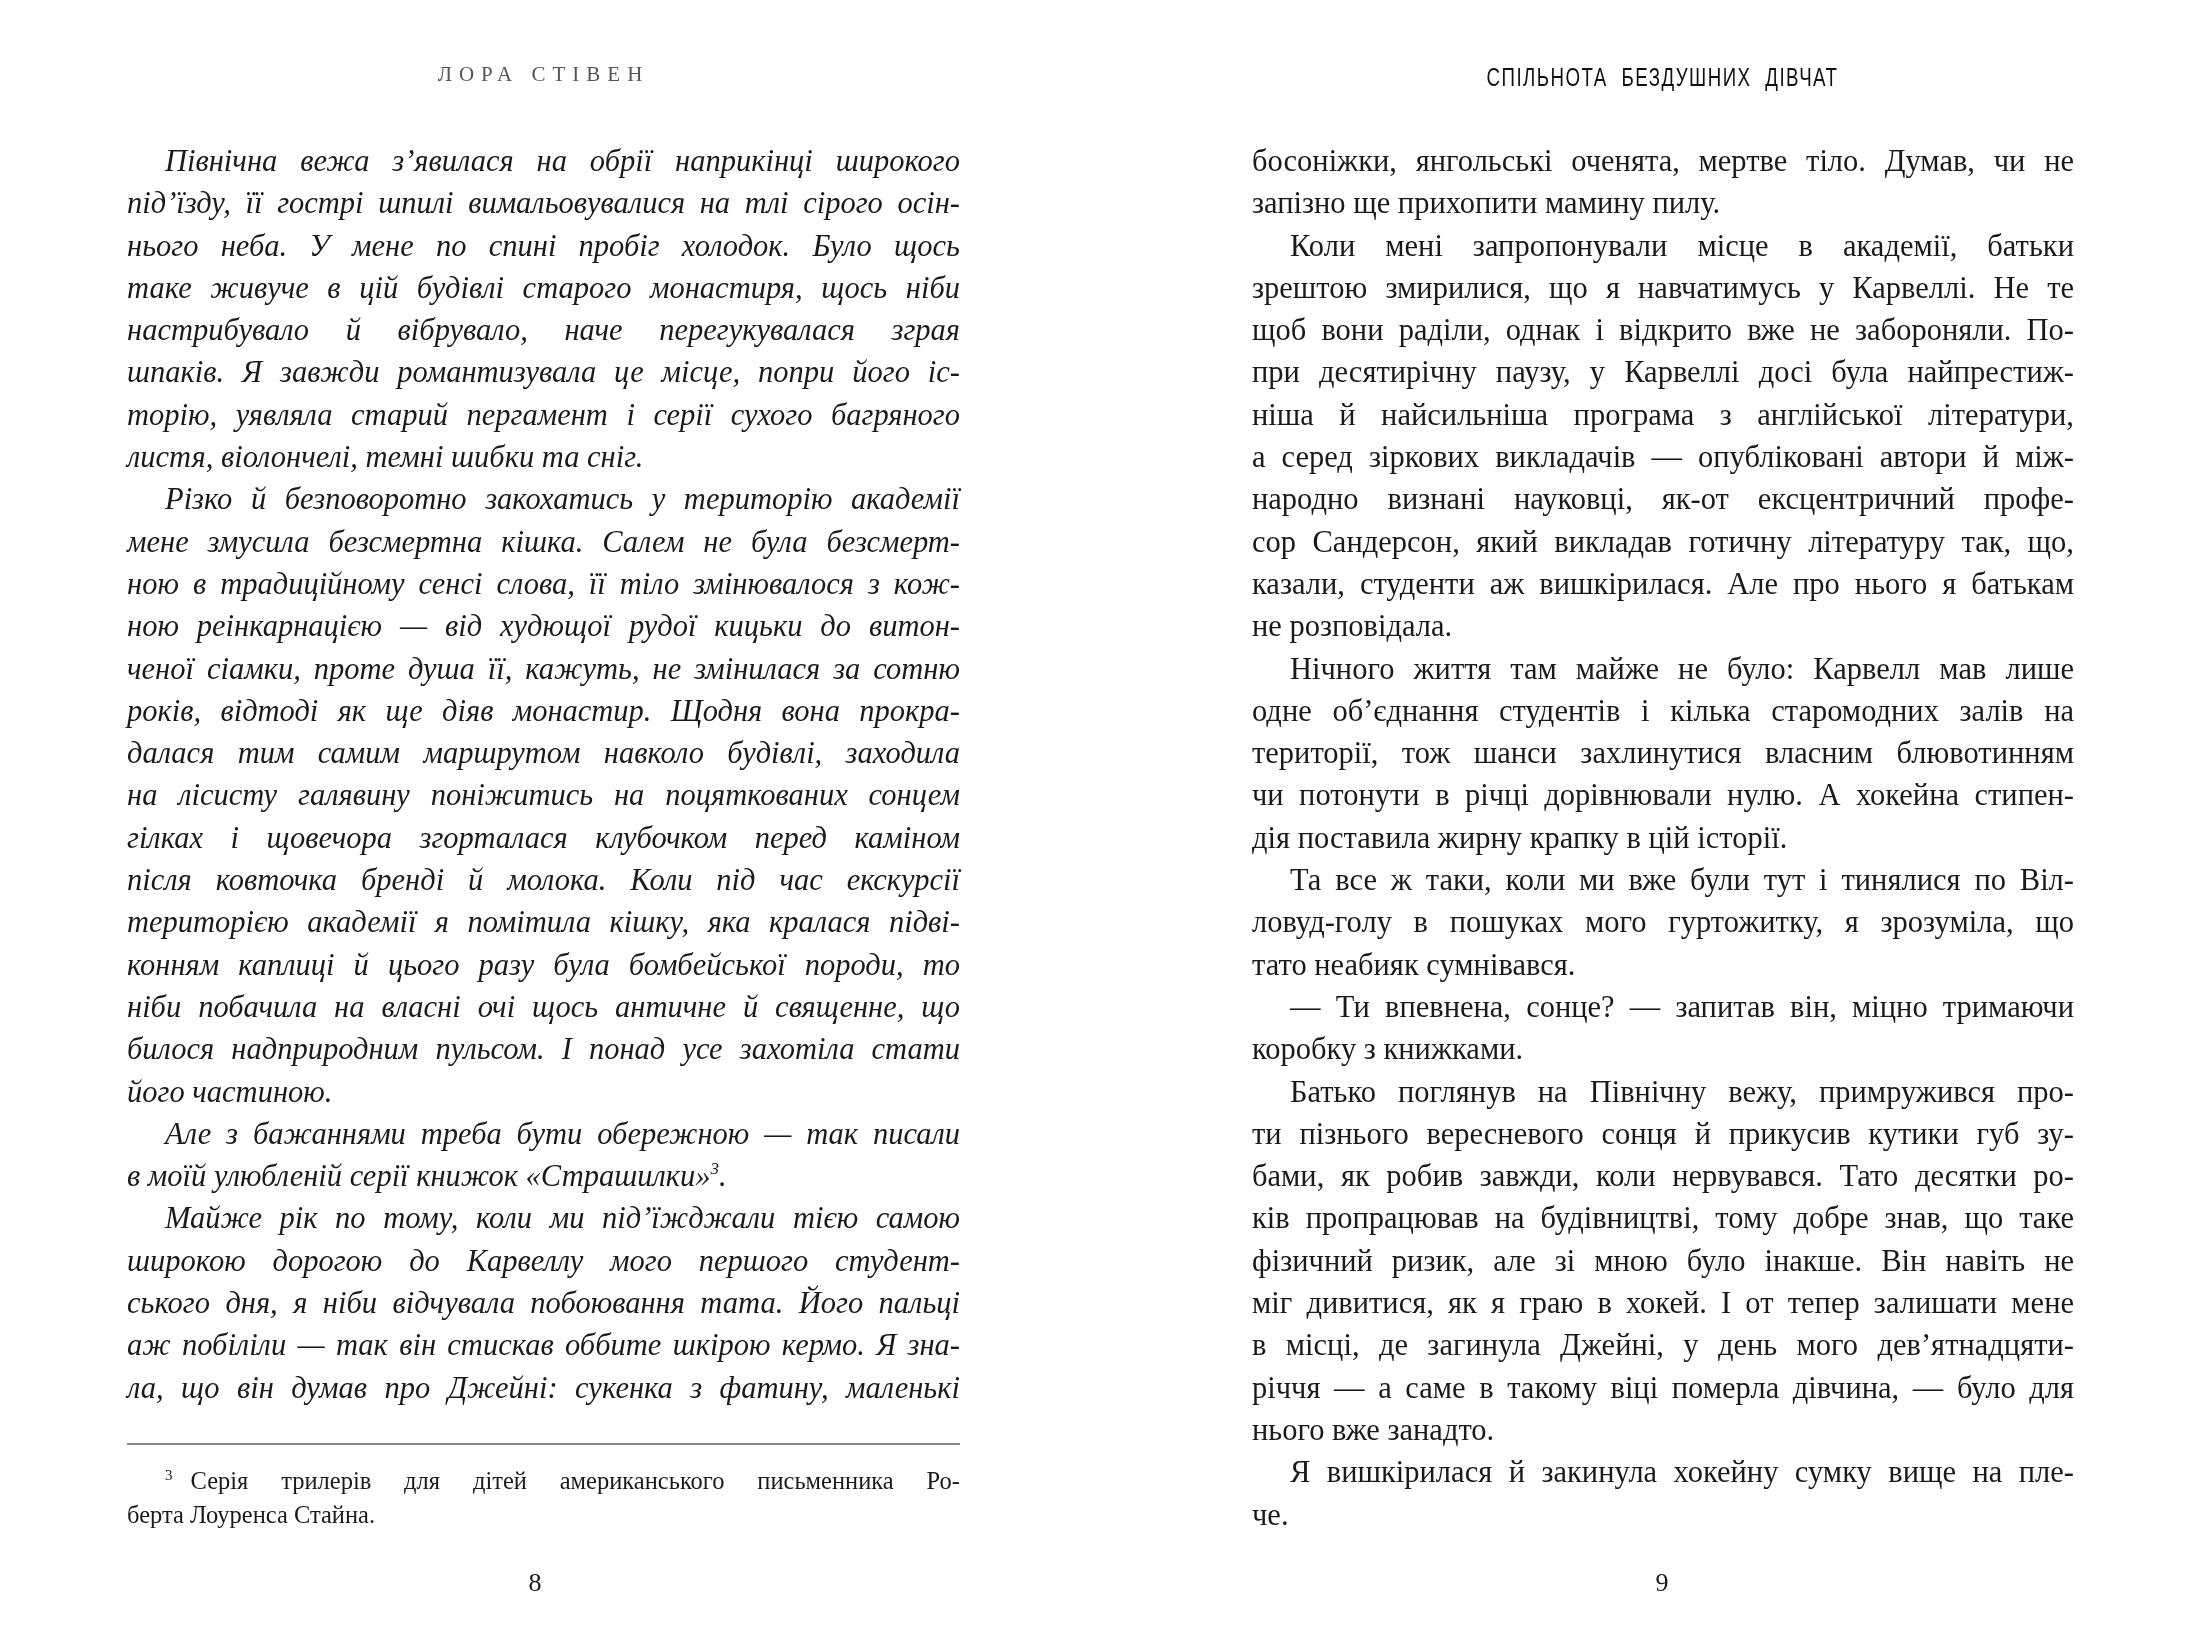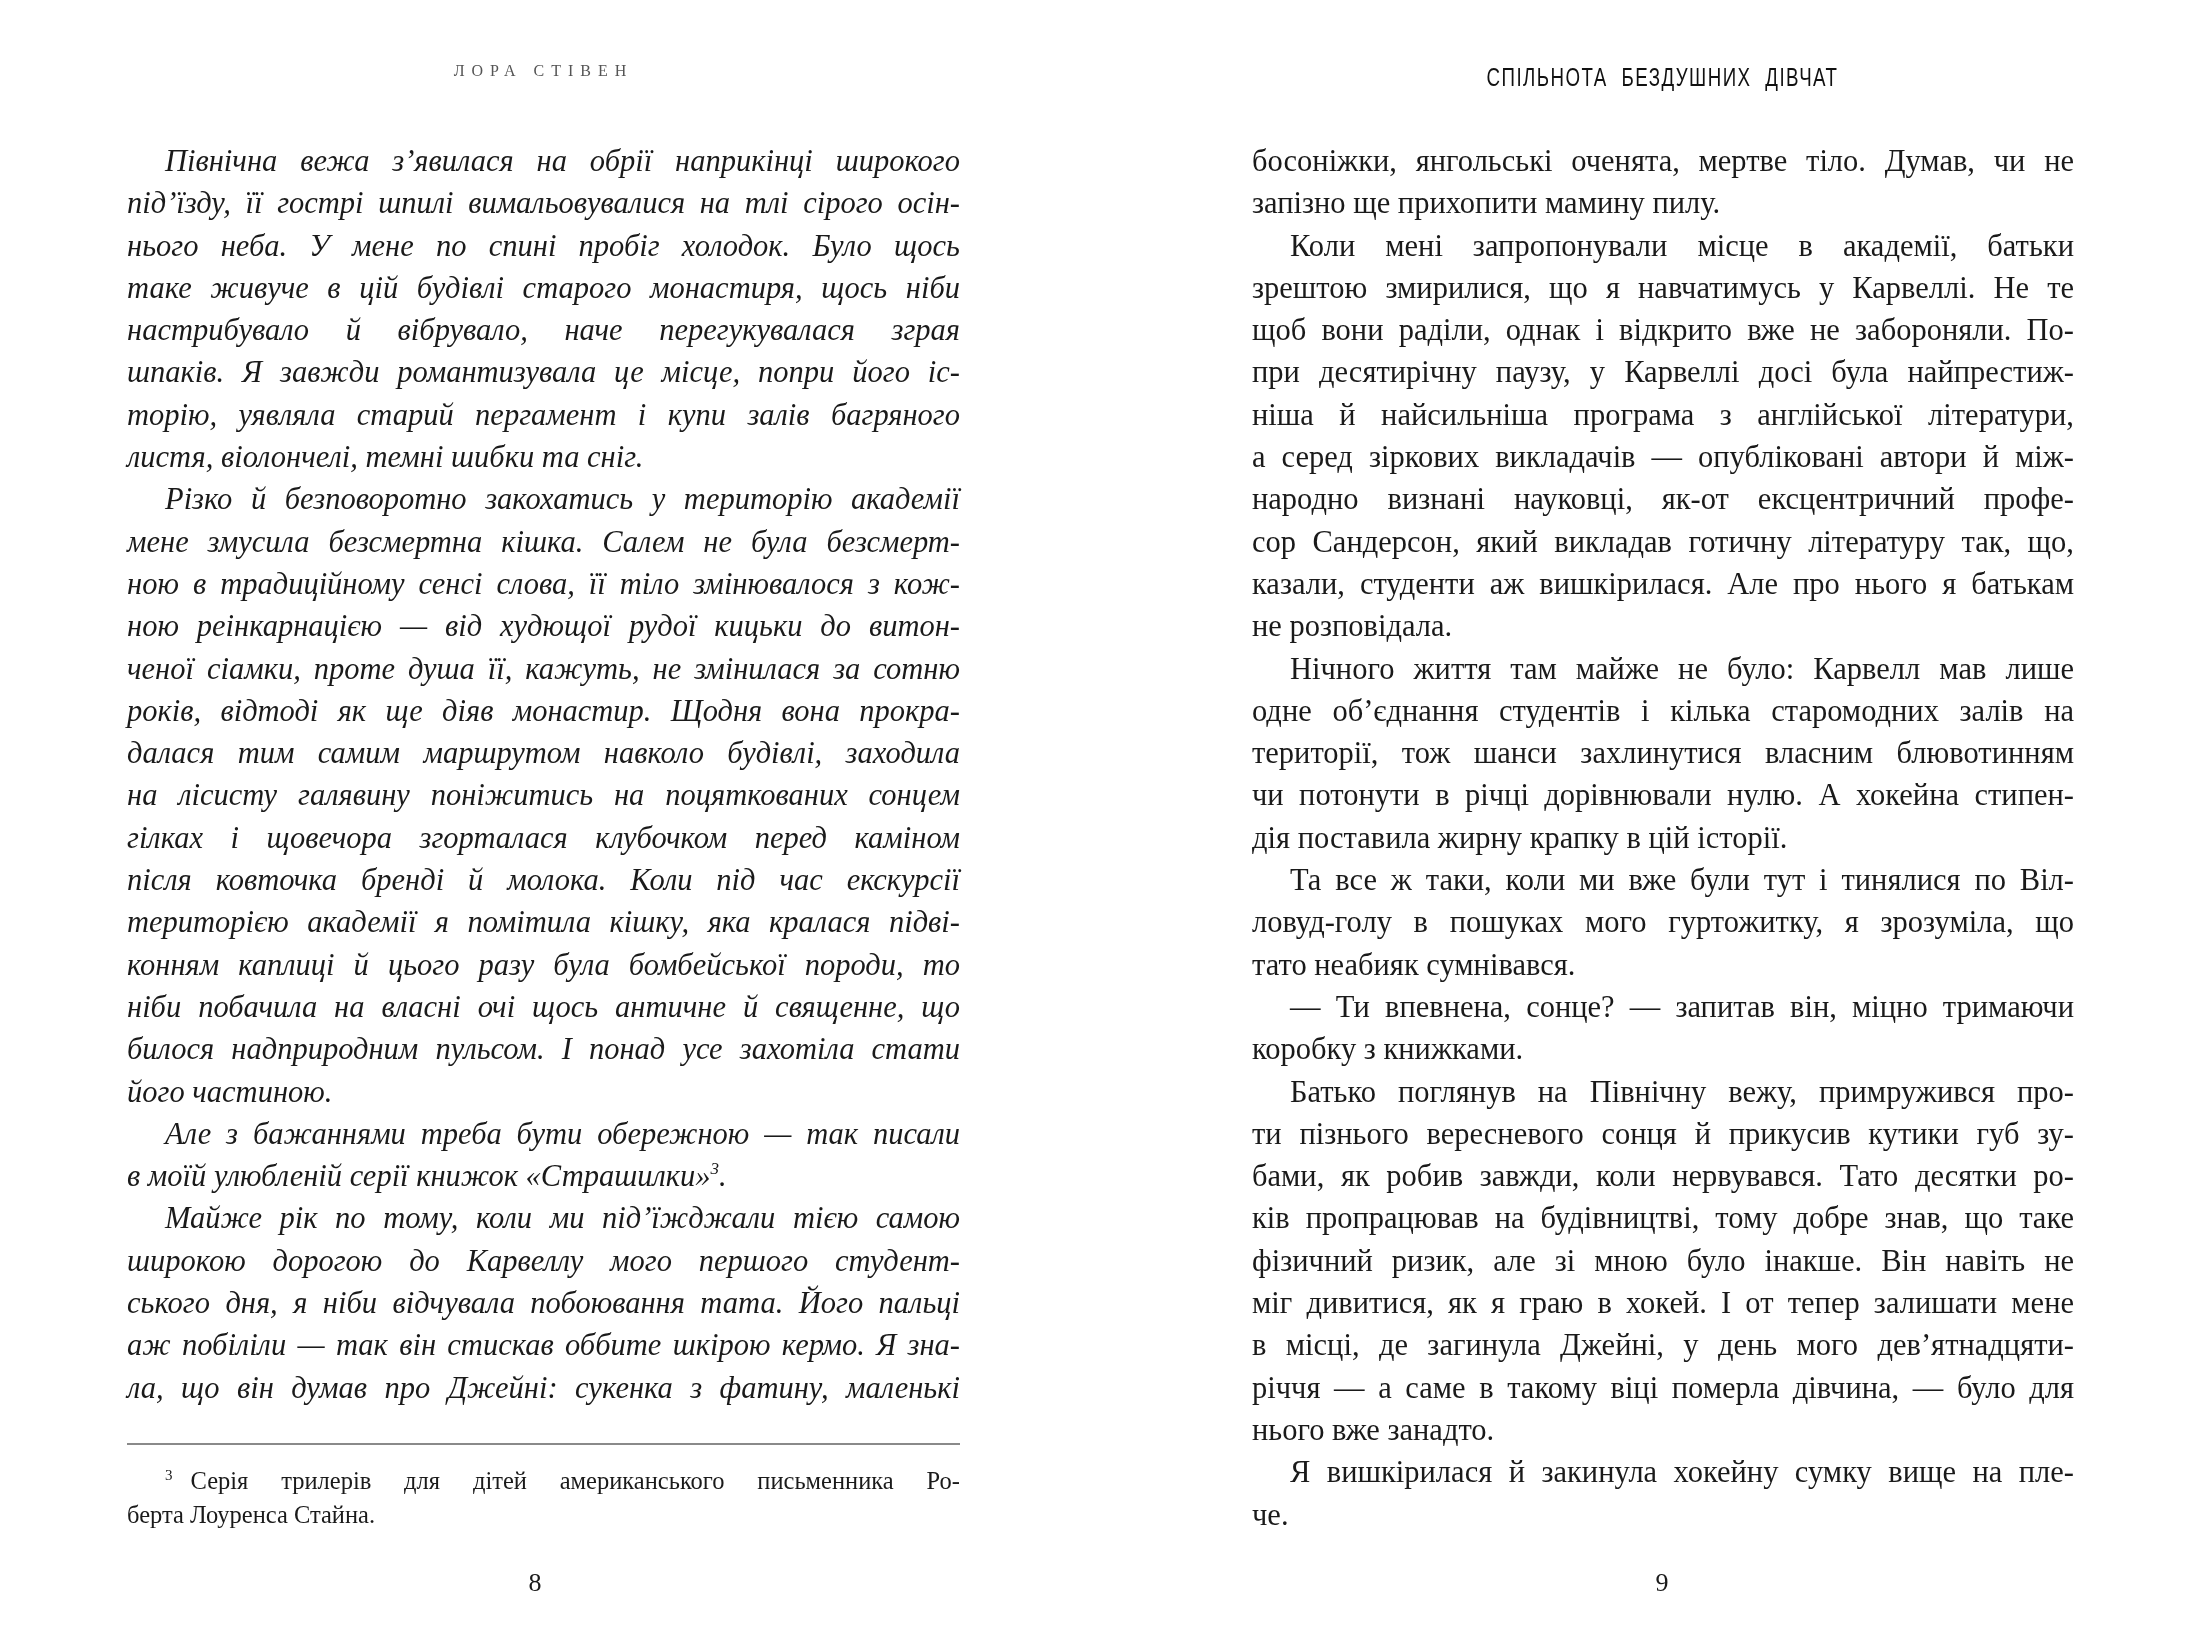--- a/index.html
+++ b/index.html
@@ -2,21 +2,21 @@
 <html><head>
 <meta charset="utf-8">
 <style>
   html, body { margin: 0; padding: 0; background: #ffffff; }
   body { width: 2200px; height: 1650px; position: relative; overflow: hidden;
          font-family: "Liberation Serif", "DejaVu Serif", serif; color: #1a1a1a; }
   .page { position: absolute; top: 0; height: 1650px; }
   .page.left { left: 0; width: 1100px; }
   .page.right { left: 1100px; width: 1100px; }
   .running-head { position: absolute; top: 62px; text-align: center; }
-  .left .running-head { left: 127px; width: 833px; font-size: 16px; letter-spacing: 7px;
+  .left .running-head { left: 127px; width: 833px; font-size: 21px; letter-spacing: 7px;
                         color: #555555; font-family: "Liberation Serif", serif; }
   .right .running-head { left: 152px; width: 821px; font-size: 26px; letter-spacing: 2px;
                          color: #111111; font-family: "Liberation Sans", "DejaVu Sans", sans-serif;
                          transform: scaleX(0.72); transform-origin: center; word-spacing: 10px; }
   .body-text { position: absolute; top: 140px; font-size: 30.5px; line-height: 42.3px;
                text-align: justify; hyphens: none; }
   .left .body-text { left: 127px; width: 833px; font-style: italic; }
   .right .body-text { left: 152px; width: 822px; }
   .line { display: block; text-align: justify; text-align-last: justify; white-space: nowrap; }
   .line.last { text-align-last: left; }
@@ -36,21 +36,21 @@
 
 <div class="page left">
   <div class="running-head">ЛОРА СТІВЕН</div>
   <div class="body-text">
       <span class="line indent"><span>Північна вежа з’явилася на обрії наприкінці широкого</span></span>
       <span class="line"><span>під’їзду, її гострі шпилі вимальовувалися на тлі сірого осін-</span></span>
       <span class="line"><span>нього неба. У мене по спині пробіг холодок. Було щось</span></span>
       <span class="line"><span>таке живуче в цій будівлі старого монастиря, щось ніби</span></span>
       <span class="line"><span>настрибувало й вібрувало, наче перегукувалася зграя</span></span>
       <span class="line"><span>шпаків. Я завжди романтизувала це місце, попри його іс-</span></span>
-      <span class="line"><span>торію, уявляла старий пергамент і купи залів багряного</span></span>
+      <span class="line"><span>торію, уявляла старий пергамент і серії сухого багряного</span></span>
       <span class="line last"><span>листя, віолончелі, темні шибки та сніг.</span></span>
       <span class="line indent"><span>Різко й безповоротно закохатись у територію академії</span></span>
       <span class="line"><span>мене змусила безсмертна кішка. Салем не була безсмерт-</span></span>
       <span class="line"><span>ною в традиційному сенсі слова, її тіло змінювалося з кож-</span></span>
       <span class="line"><span>ною реінкарнацією — від худющої рудої кицьки до витон-</span></span>
       <span class="line"><span>ченої сіамки, проте душа її, кажуть, не змінилася за сотню</span></span>
       <span class="line"><span>років, відтоді як ще діяв монастир. Щодня вона прокра-</span></span>
       <span class="line"><span>далася тим самим маршрутом навколо будівлі, заходила</span></span>
       <span class="line"><span>на лісисту галявину поніжитись на поцяткованих сонцем</span></span>
       <span class="line"><span>гілках і щовечора згорталася клубочком перед каміном</span></span>

